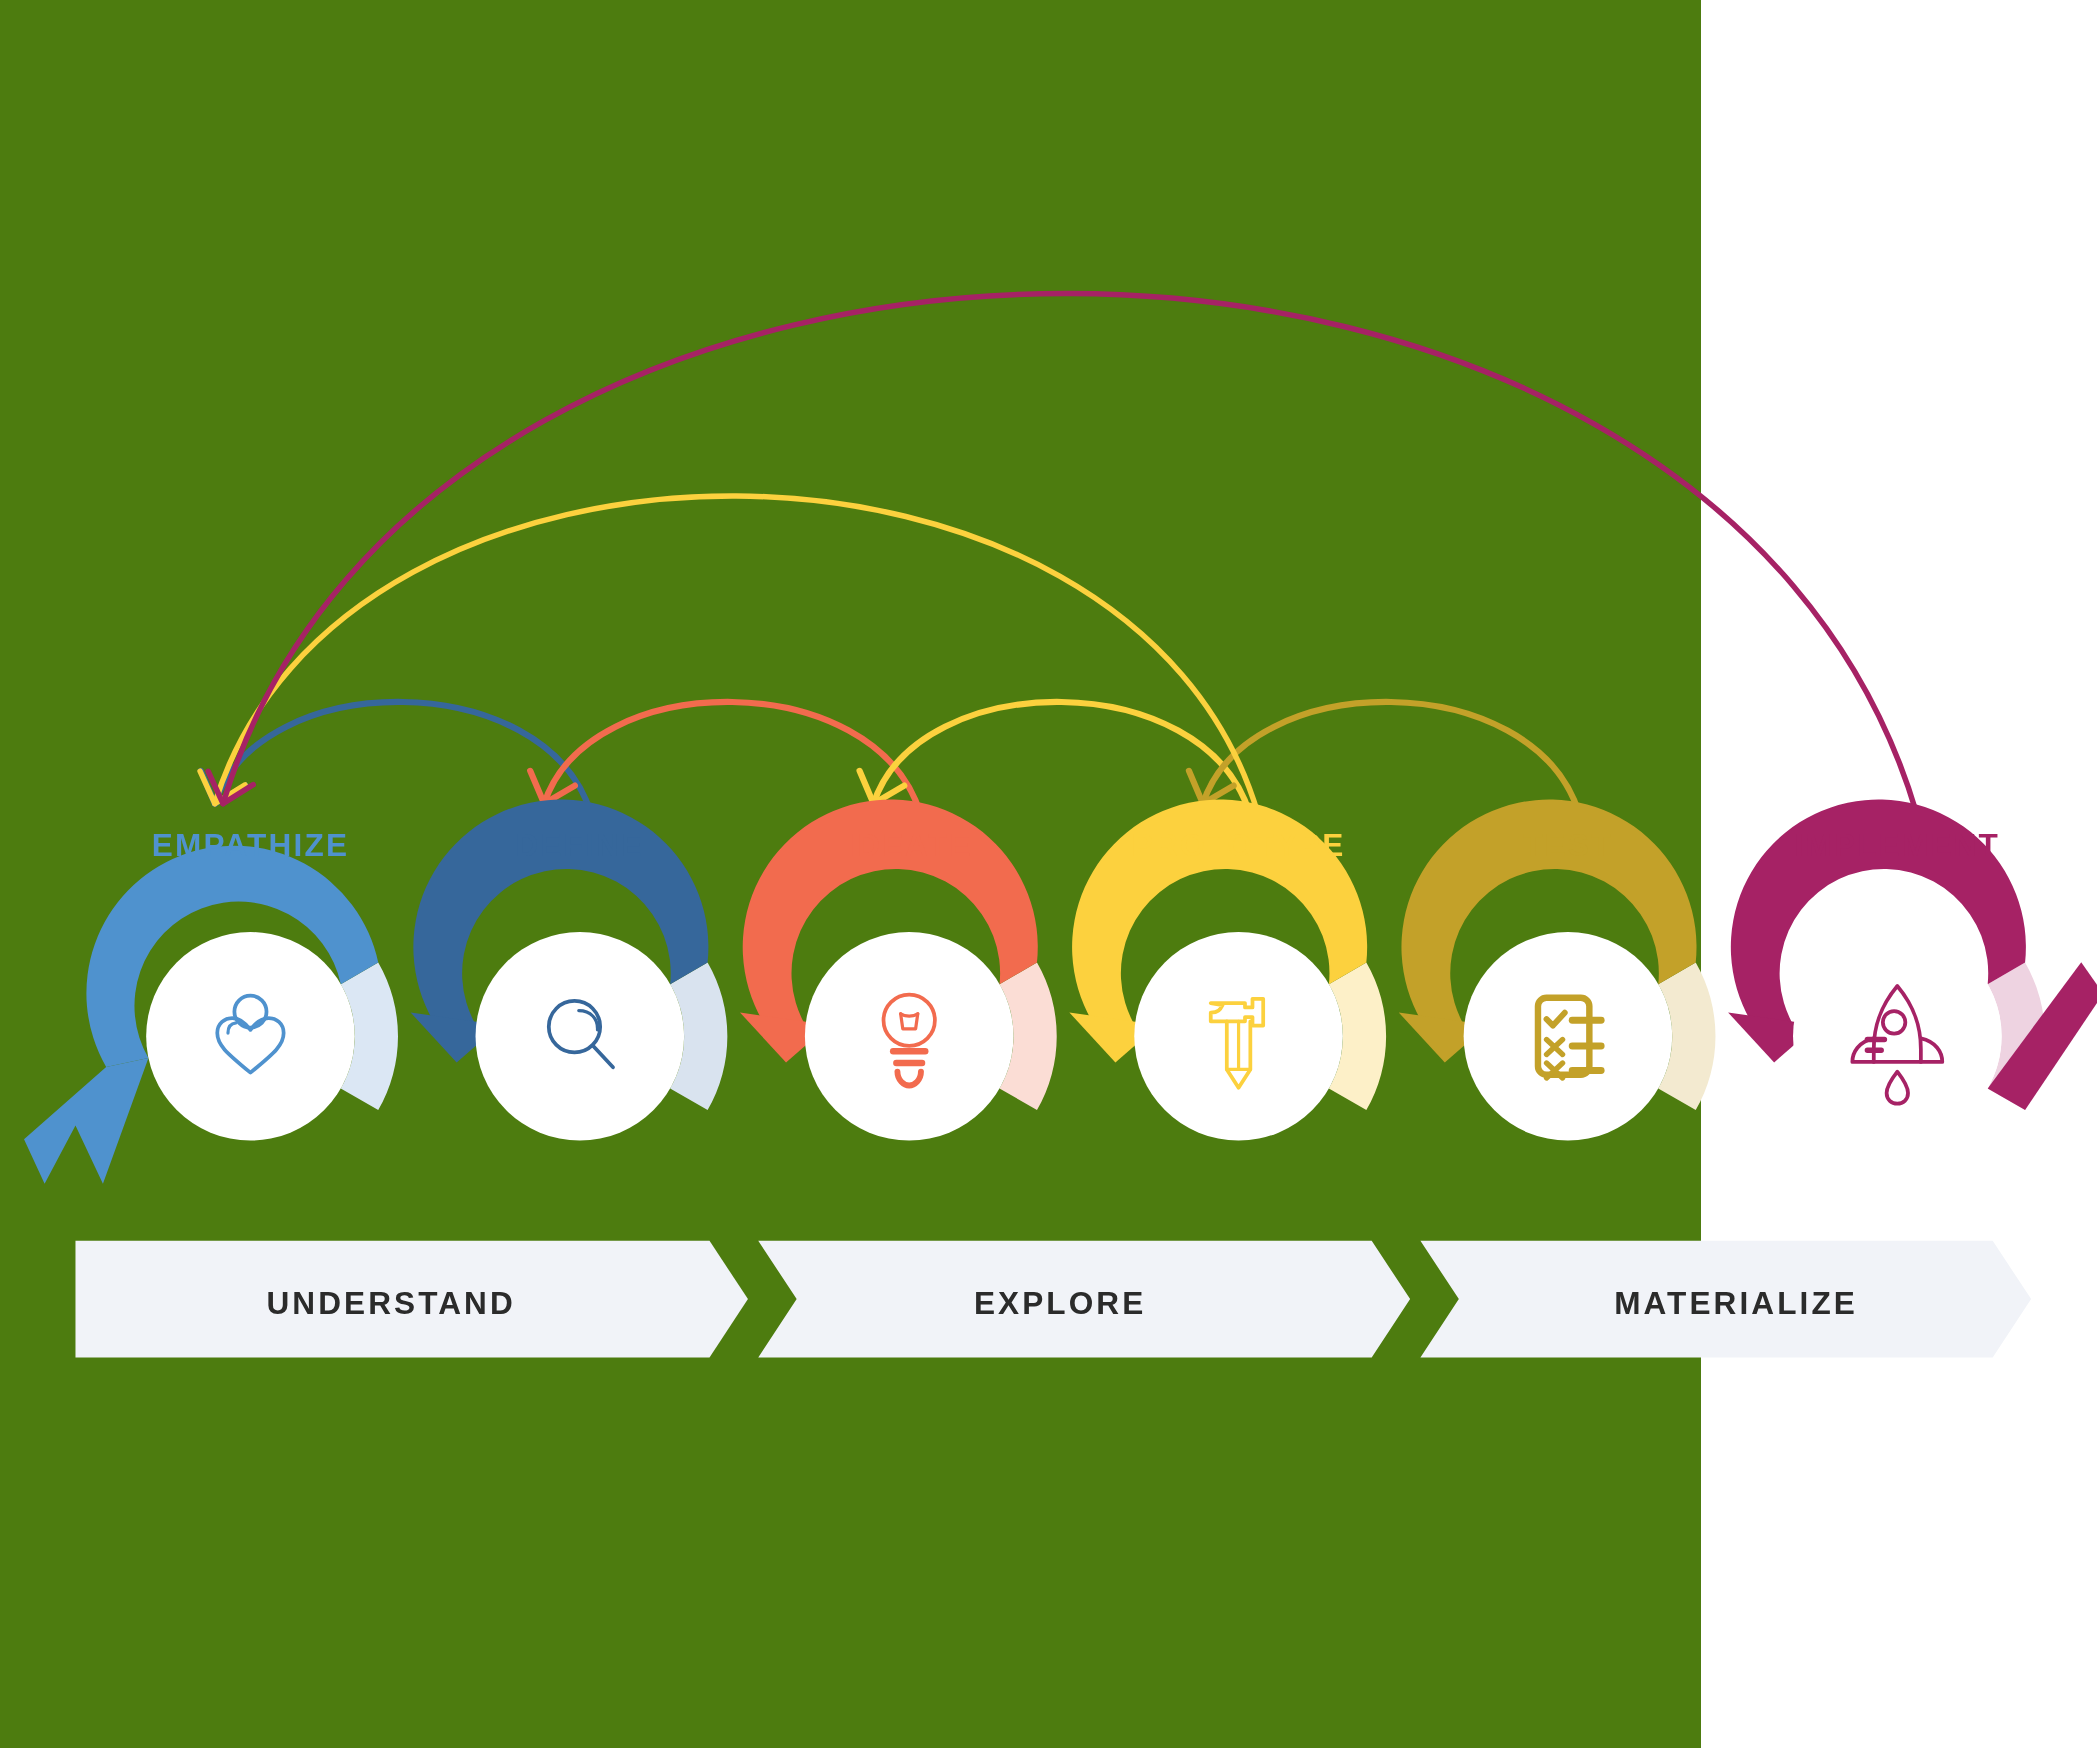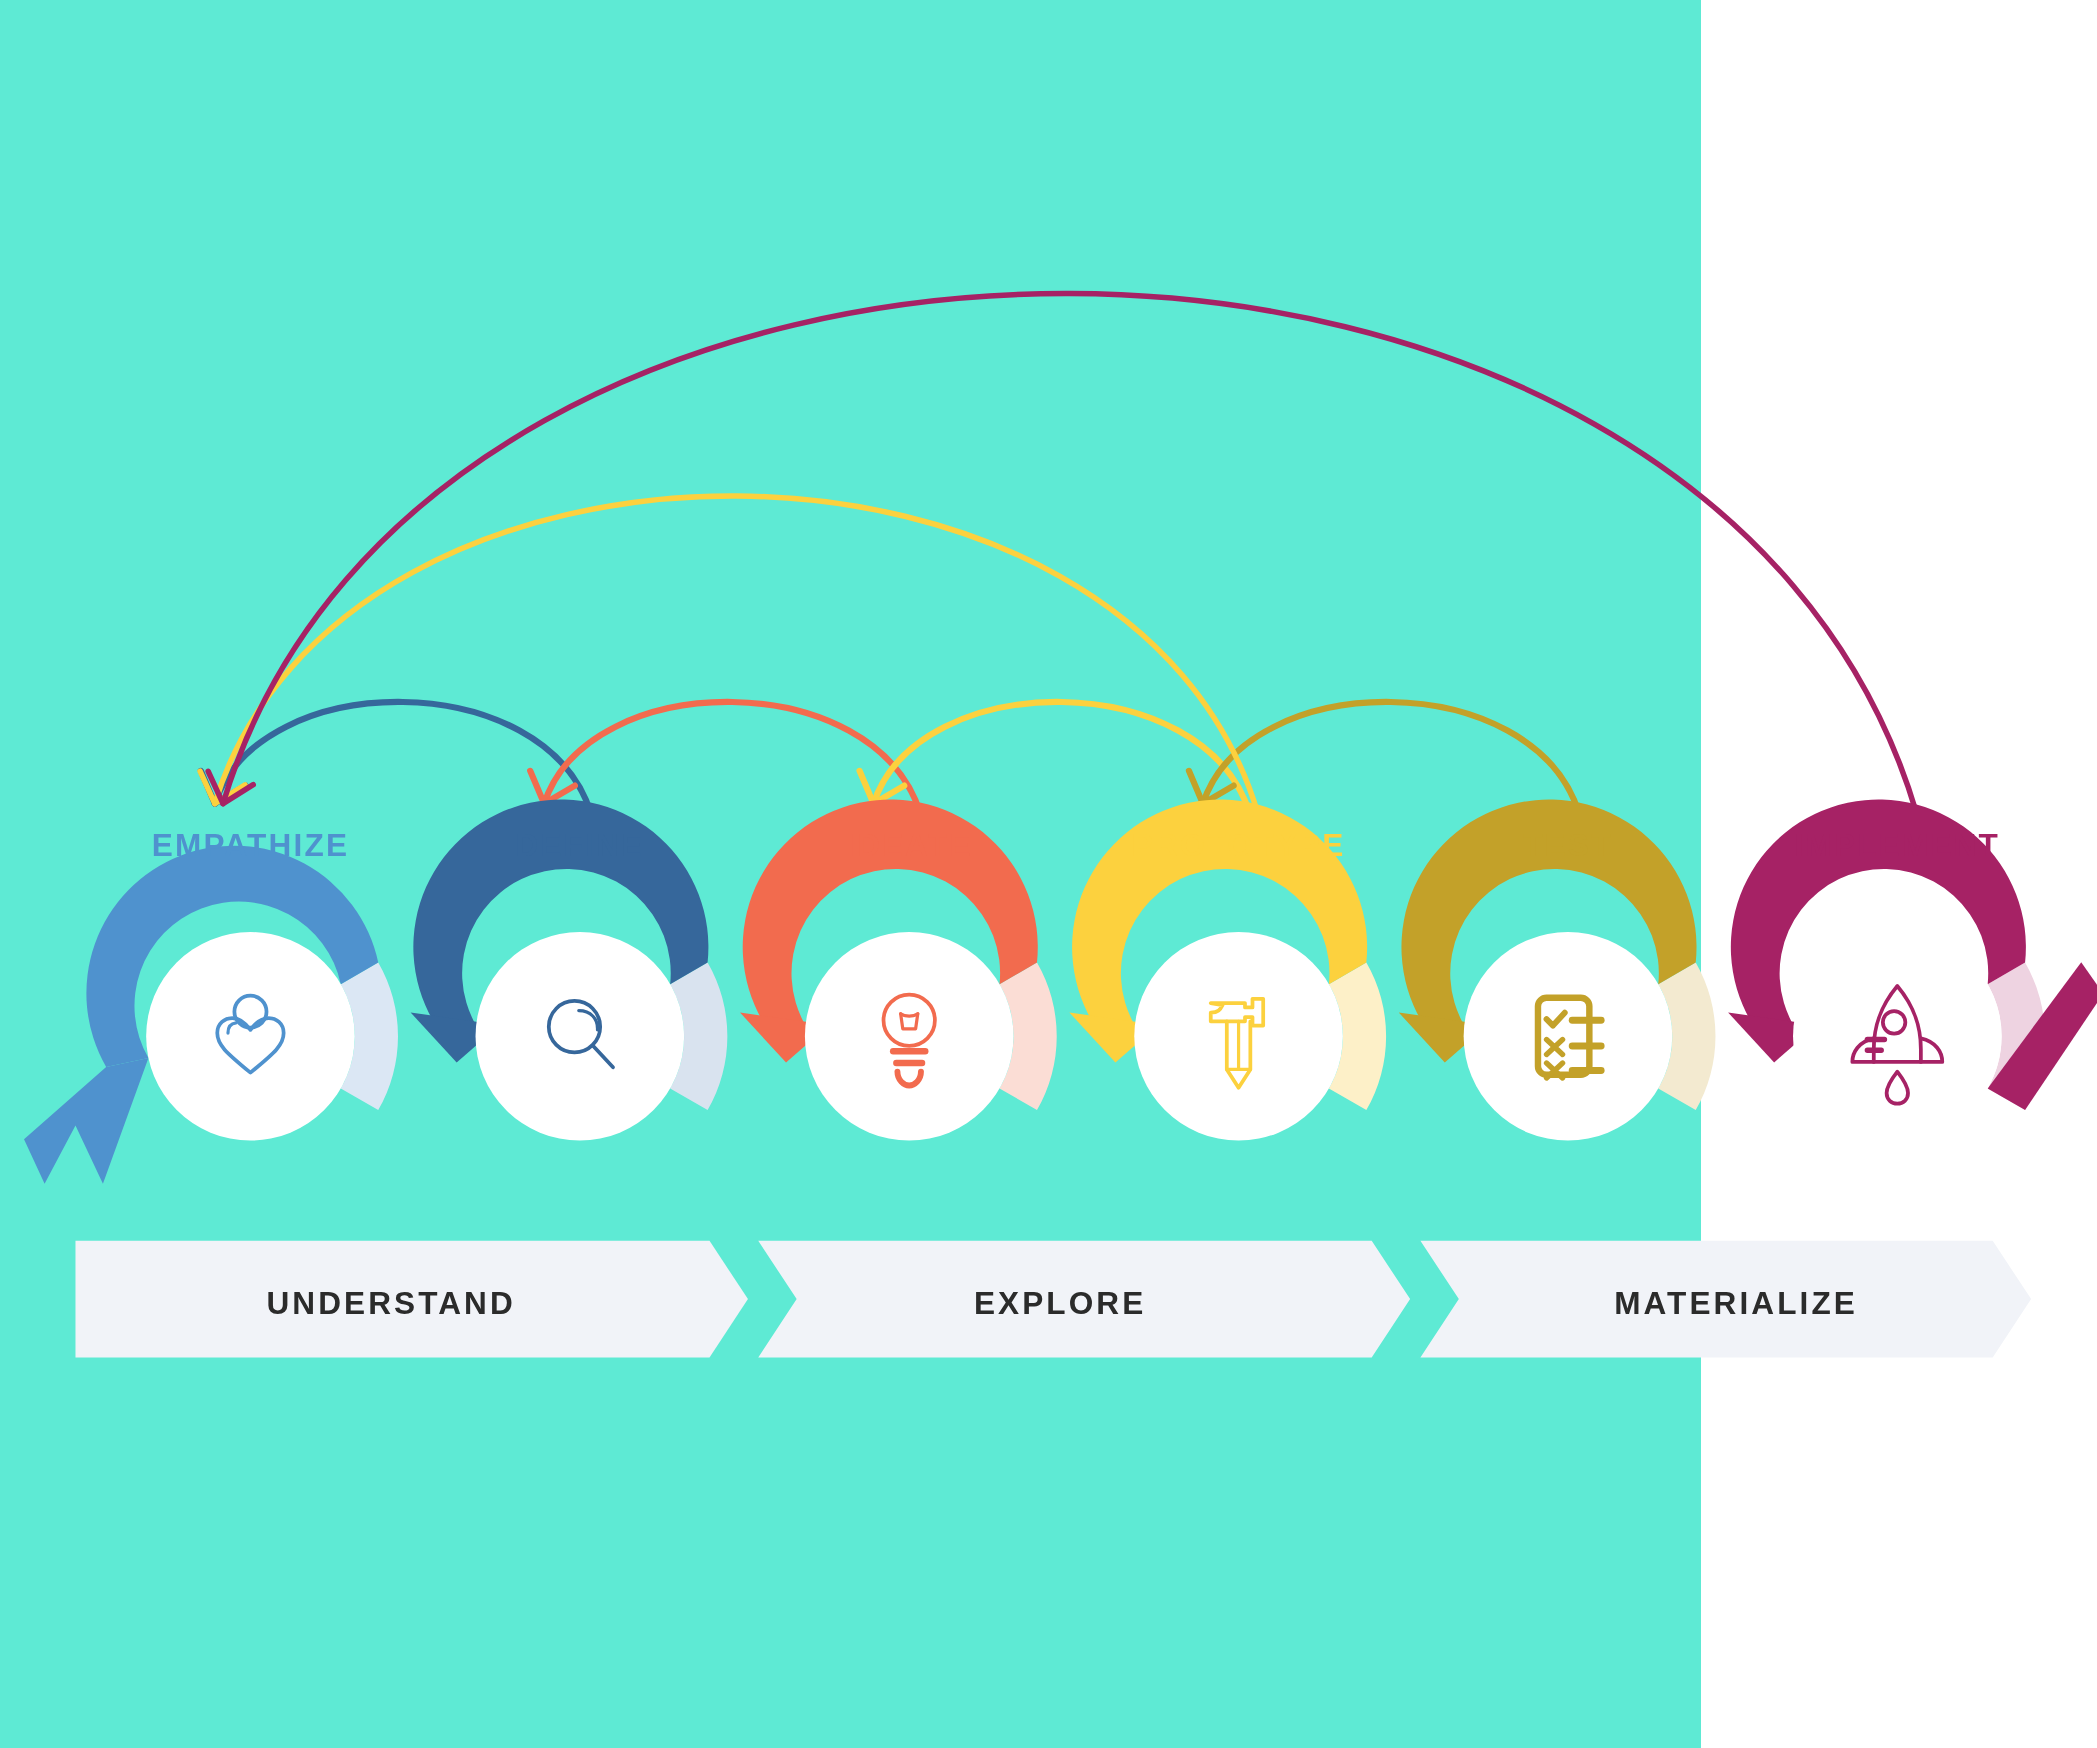--- a/index.html
+++ b/index.html
@@ -10,21 +10,21 @@
   body {
     width: 2097px;
     height: 1748px;
     font-family: "Liberation Sans", sans-serif;
     overflow: hidden;
   }
   #stage {
     position: relative;
     width: 1701px;
     height: 1748px;
-    background: #5eead4;
+    background: #4d7c0f;
   }
   #diagram-svg {
     position: absolute;
     left: 0;
     top: 0;
     width: 2097px;
     height: 1748px;
     display: block;
   }
   .step-label {

